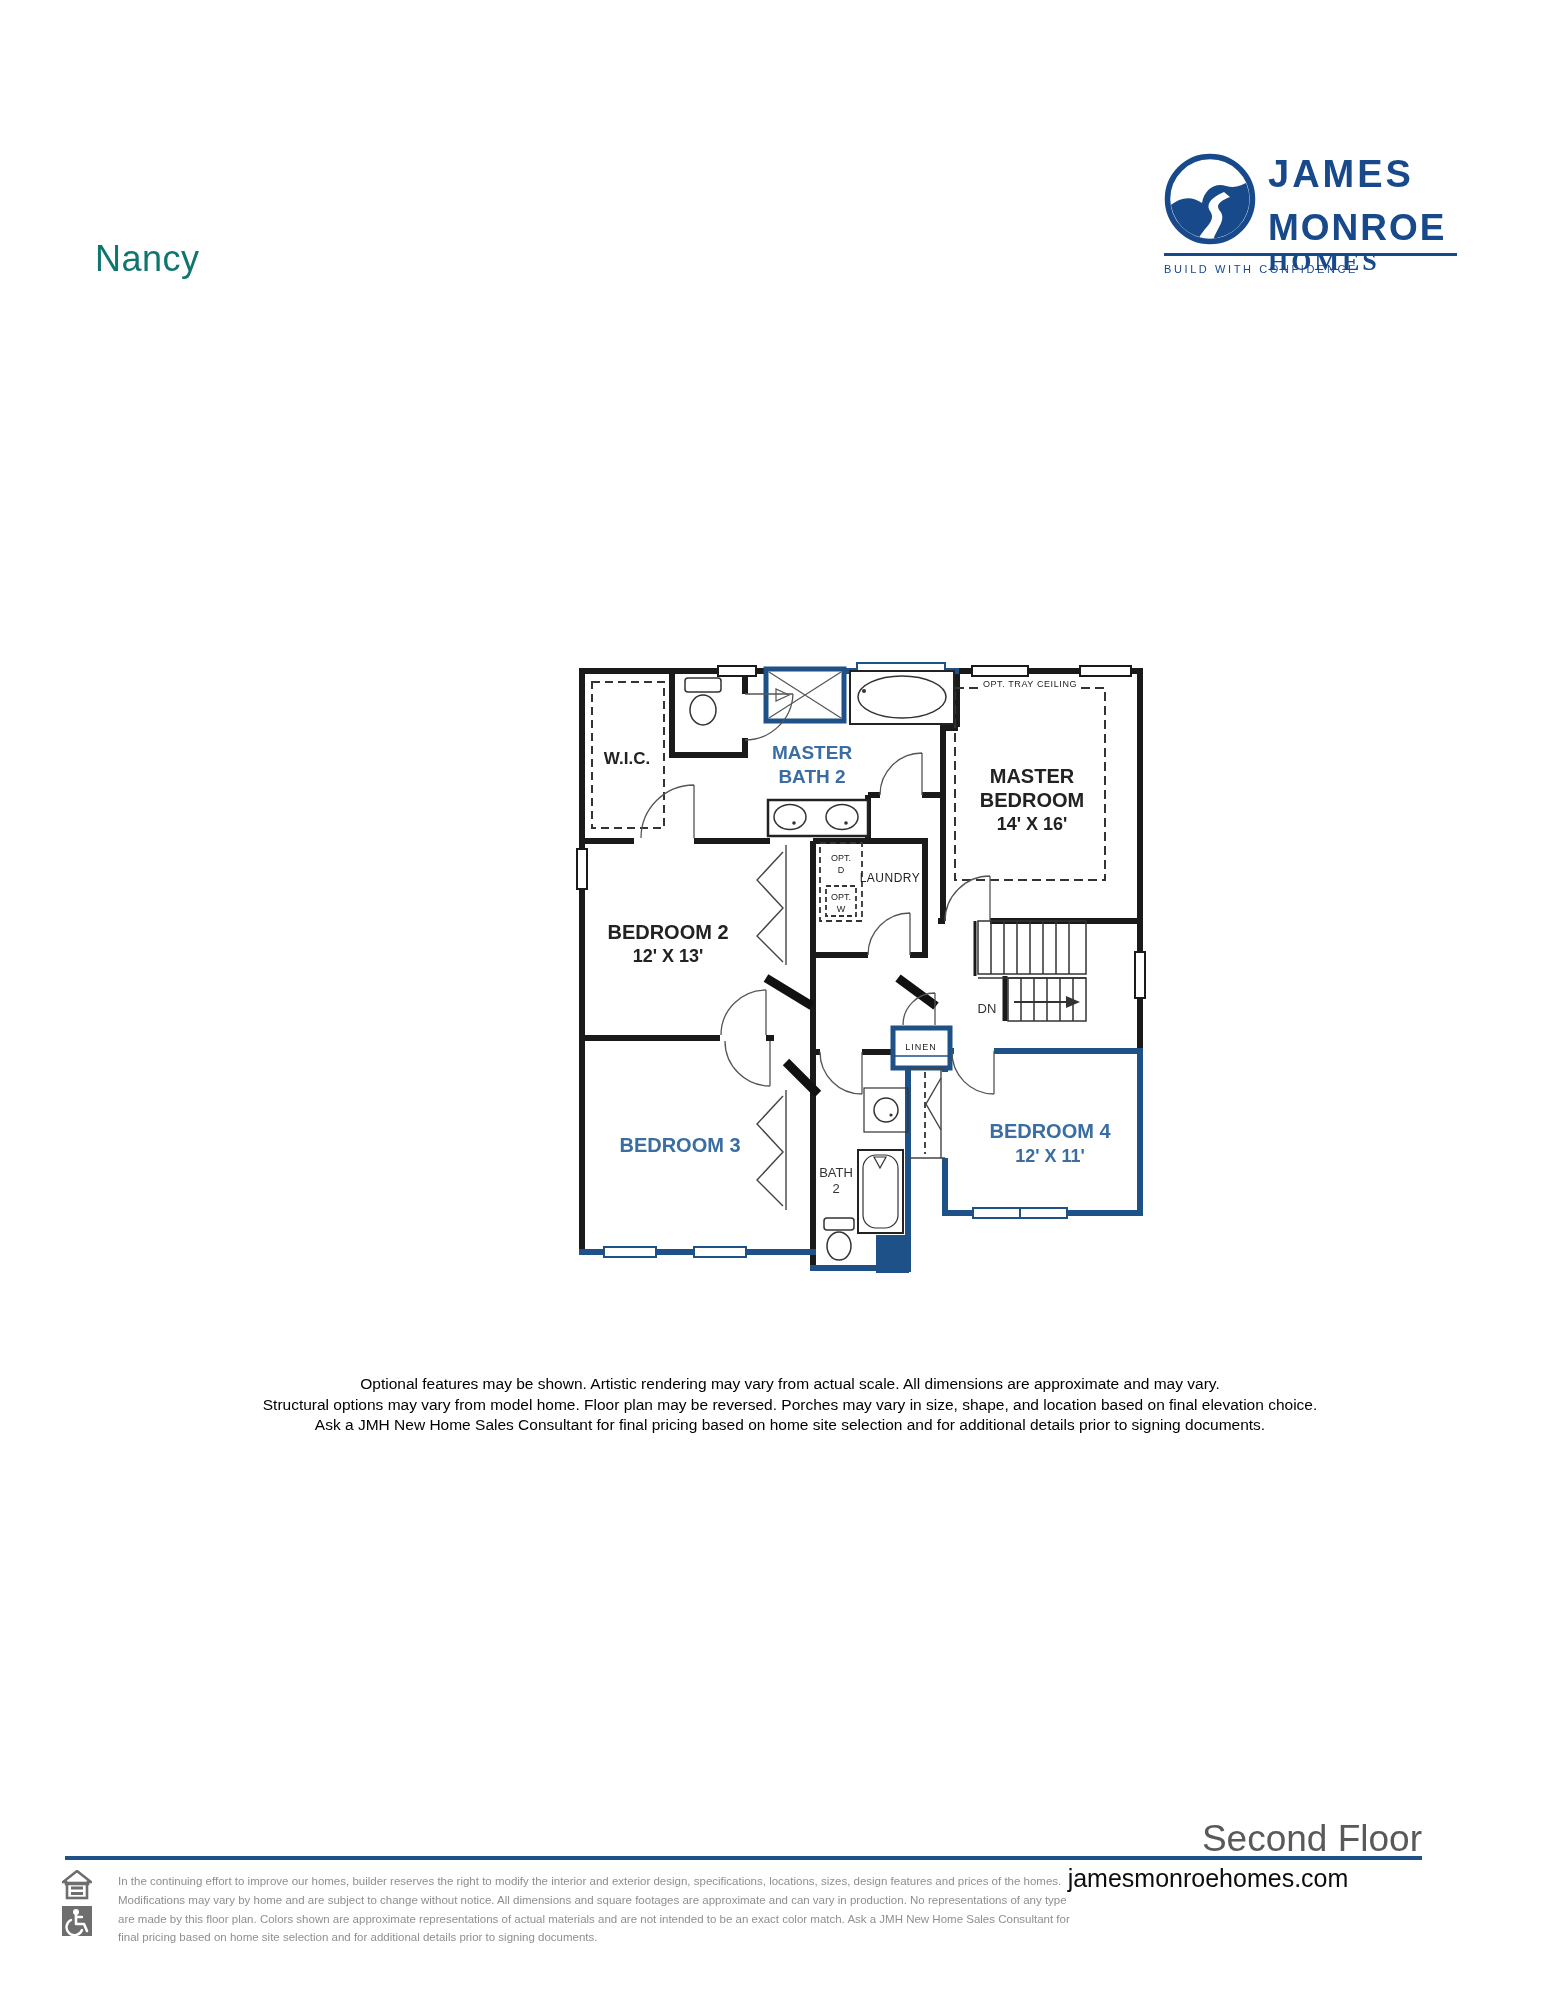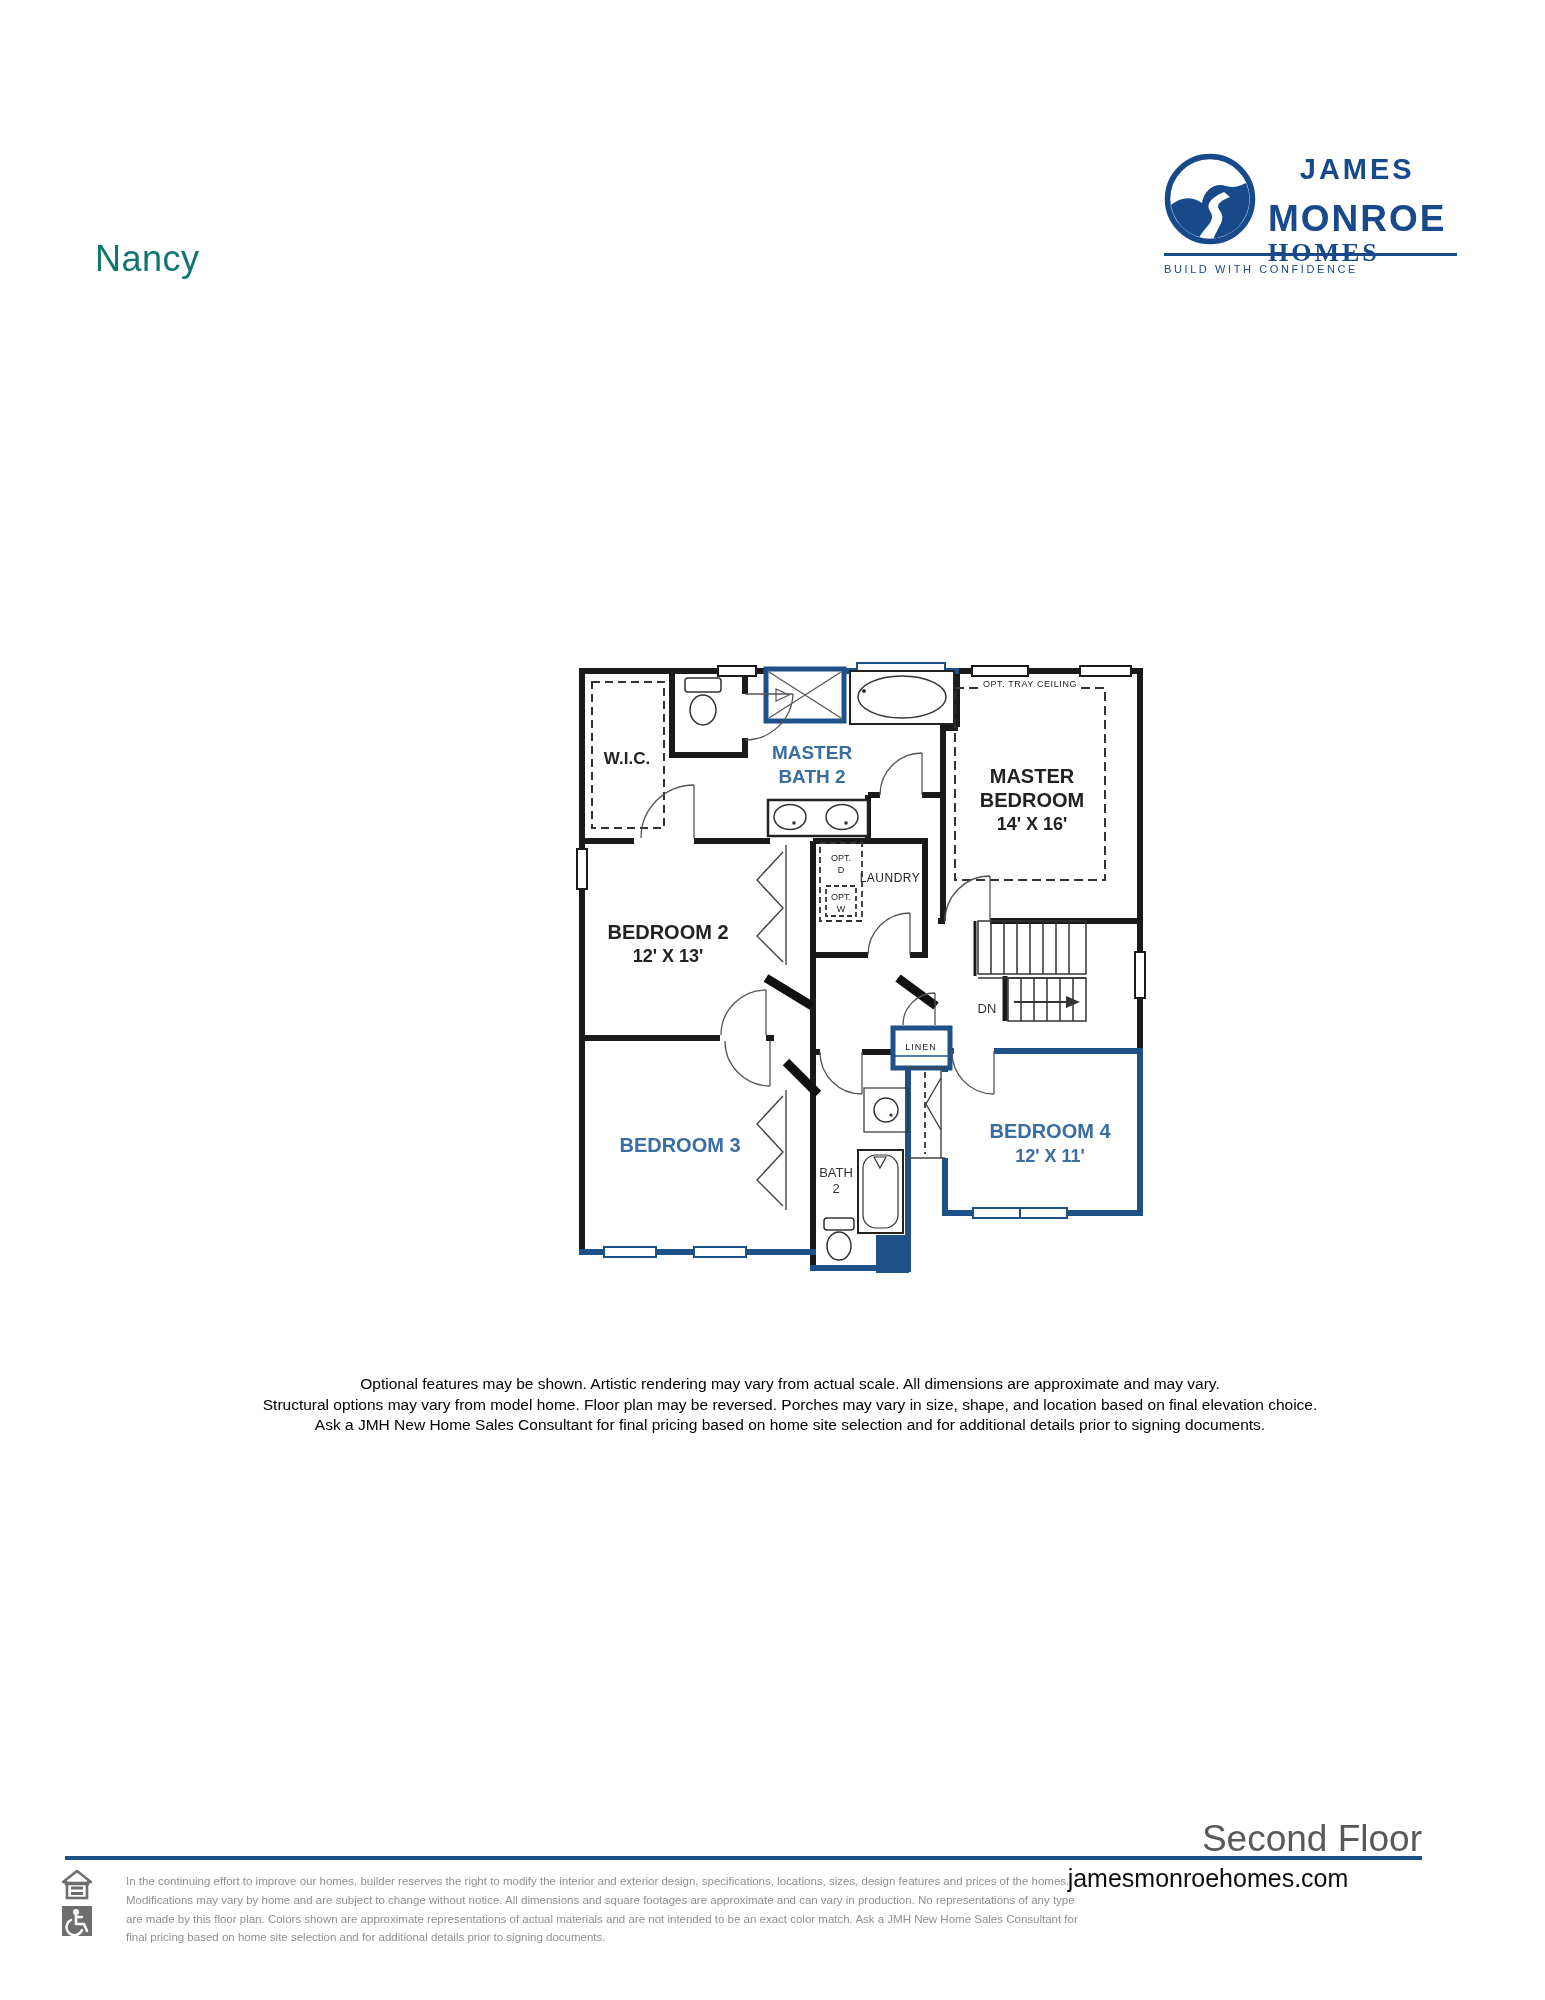--- a/index.html
+++ b/index.html
@@ -6,39 +6,39 @@
   body { background:#e8e8e8; font-family:"Liberation Sans", sans-serif; }
   .page {
     position:relative; width:1545px; height:2000px; margin:0 auto;
     background:#ffffff; overflow:hidden;
   }
   .abs { position:absolute; }
   
   .plan-title { left:95px; top:238px; font-size:36px; color:#0f766e; letter-spacing:0.5px; }
   .logo-emblem { left:1163px; top:152px; }
   .logo-text { left:1268px; top:155px; color:#17498b; font-weight:bold; line-height:1; }
-  .logo-line1 { font-size:29px; letter-spacing:3px;text-align:center; }
+  .logo-line1 { font-size:38px; letter-spacing:3px; }
   .logo-line2 { font-size:37px; letter-spacing:2px; margin-top:16px; }
   .logo-line3 { font-size:26px; letter-spacing:3px; margin-top:3px;font-family:Liberation Serif, serif; }
   .logo-rule { left:1164px; top:253px; width:293px; height:3px; background:#17498b; }
   .logo-tagline { left:1164px; top:263px; font-size:11px; font-weight:normal; color:#17498b; letter-spacing:2.6px; }
   
   .plan-svg { left:570px; top:655px; }
   svg text { font-family:"Liberation Sans", sans-serif; }
   
   .disclaimer { left:122px; top:1374px; width:1336px; text-align:center;
     font-size:15.5px; line-height:20.5px; color:#000; }
   
   .second-floor { left:1022px; top:1818px; width:400px; text-align:right;
     font-size:37px; color:#58595b; }
   .footer-rule { left:65px; top:1856px; width:1357px; height:4px; background:#1d5187; }
   .website { left:1008px; top:1864px; width:400px; text-align:center;
     font-size:25px; color:#0d0d0d; }
   .footer-icons { left:62px; top:1870px; width:34px; }
-  .fine-print { left:126px; top:1872px; width:800px; font-size:11.5px;
+  .fine-print { left:118px; top:1872px; width:800px; font-size:11.5px;
     line-height:18.8px; color:#8f8f8f; white-space:nowrap; }
 </style>
 </head>
 <body>
 
 <div class="page">
 
   <div class="abs plan-title">Nancy</div>
 
   <svg class="abs logo-emblem" width="94" height="94" viewBox="0 0 94 94">

